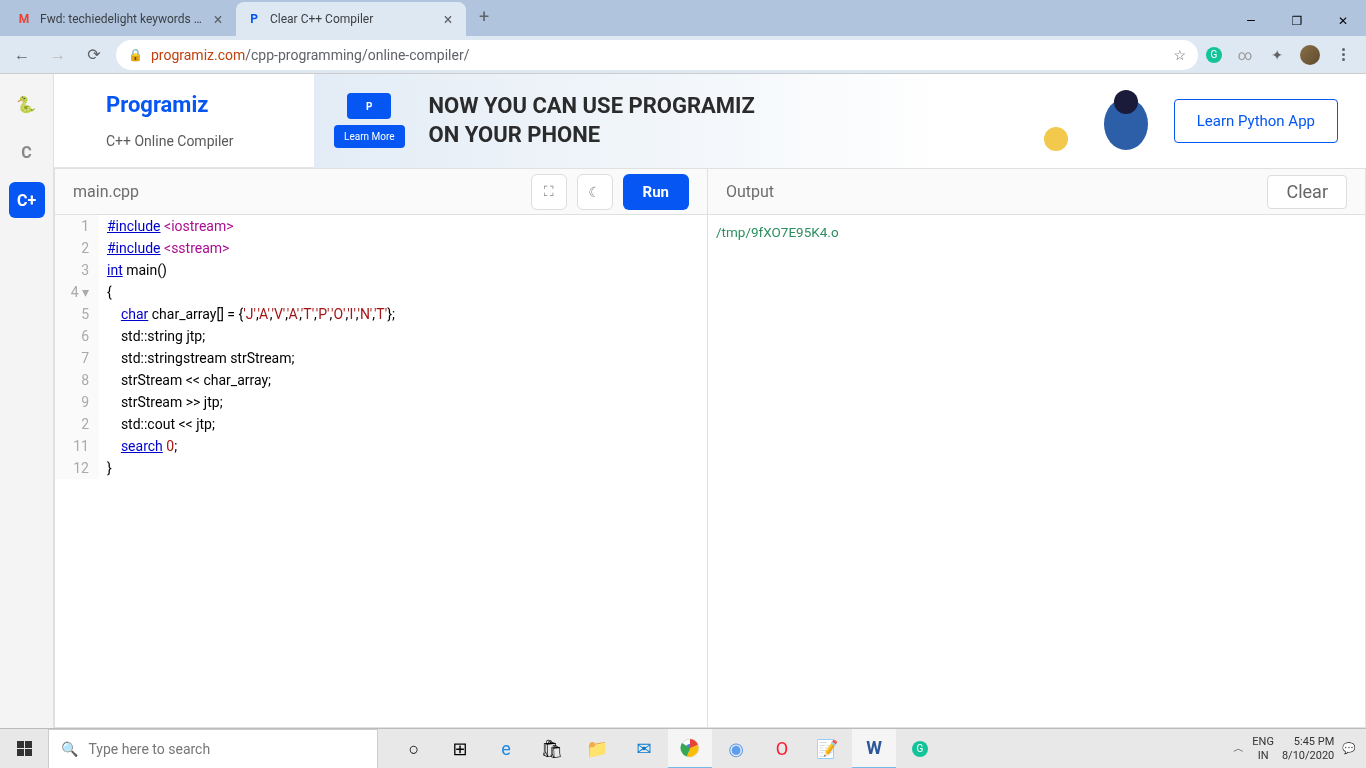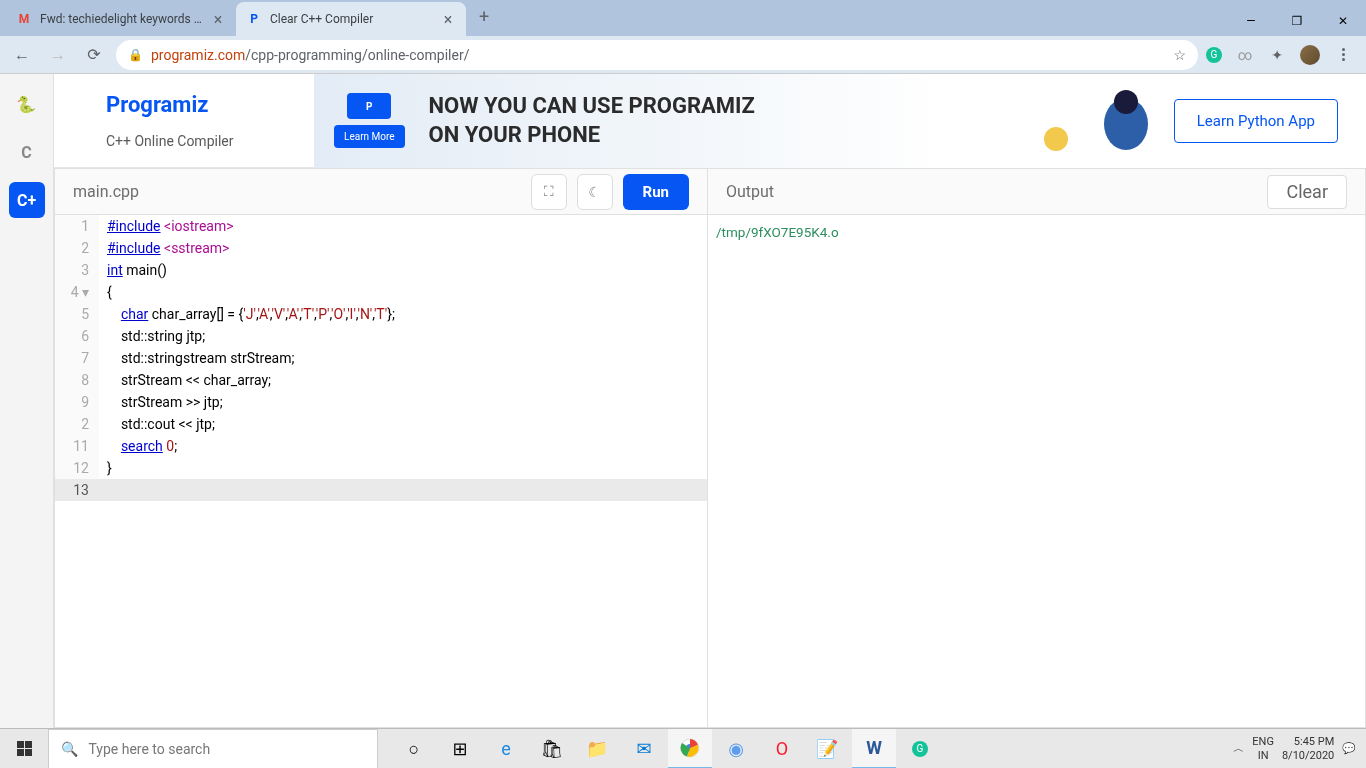--- a/index.html
+++ b/index.html
@@ -226,24 +226,20 @@
               <div class="code-text">    std::cout &lt;&lt; jtp;</div>
             </div>
             <div class="code-line">
               <div class="gutter">11</div>
               <div class="code-text">    <span class="kw">search</span> <span class="str">0</span>;</div>
             </div>
             <div class="code-line">
               <div class="gutter">12</div>
               <div class="code-text">}</div>
             </div>
-            <div class="code-line active">
-              <div class="gutter">13</div>
-              <div class="code-text"></div>
-            </div>
           </div>
       </div>
 
       <div class="output-pane">
         <div class="pane-header">
           <span class="pane-title">Output</span>
           <div class="pane-tools">
             <button class="clear-btn">Clear</button>
           </div>
         </div>

